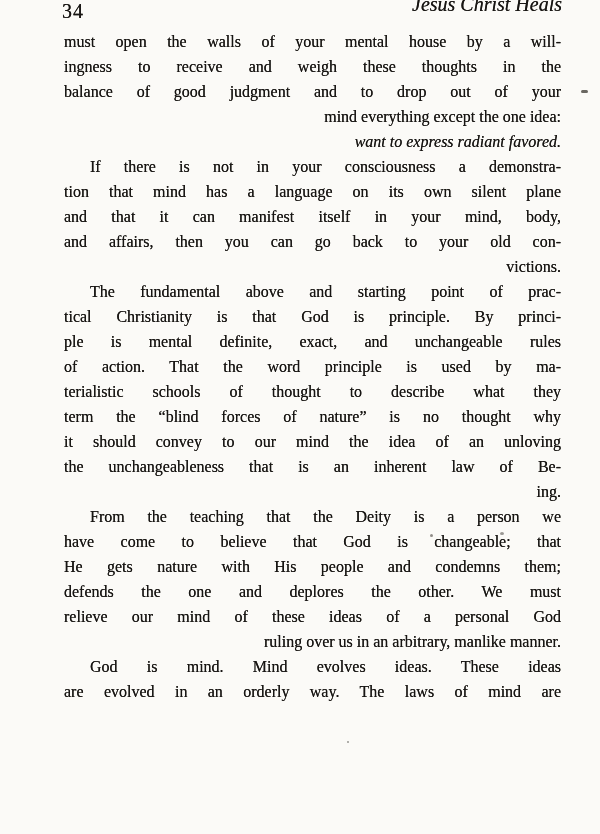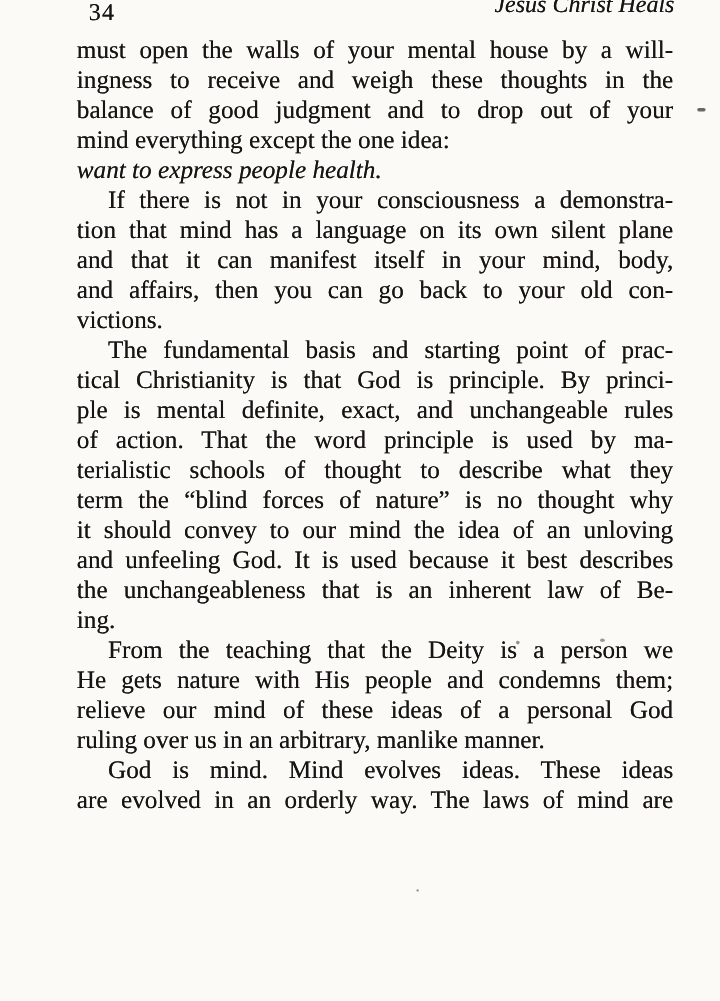--- a/index.html
+++ b/index.html
@@ -7,71 +7,72 @@
     position: relative;
     width: 600px;
     height: 834px;
     background: #fbfaf7;
     overflow: hidden;
     font-family: "Liberation Serif", "DejaVu Serif", serif;
     color: #171513;
     text-shadow: 0 0 0.5px rgba(20,16,12,0.85);
   }
   .running-head-item { position: absolute; font-size: 20px; }
-  #page-number { left: 74px; top: 0px; letter-spacing: 1px; }
+  #page-number { left: 62px; top: 0px; letter-spacing: 1px; }
   #running-title { right: 38px; top: -7px; font-style: italic; }
   #text-block {
     position: absolute;
     left: 64px;
     top: 29px;
     width: 497px;
   }
   .line {
-    font-size: 21px;
+    font-size: 16px;
     line-height: 25px;
     height: 25px;
     overflow: hidden;
   }
   .line.justify { text-align: justify; }
   .line.justify::after { content: ""; display: inline-block; width: 100%; }
-  .line.left { text-align: left; }
+  .line.left { text-align: right; }
   .line.indent { text-indent: 26px; }
   .line.italic { font-style: italic; }
   .speck { position: absolute; background: #3a352f; }
 </style>
 </head>
 <body>
 
 <div id="page">
   <span id="page-number" class="running-head-item">34</span>
   <span id="running-title" class="running-head-item">Jesus Christ Heals</span>
 
   <div id="text-block">
       <div class="line justify">must open the walls of your mental house by a will-</div>
       <div class="line justify">ingness to receive and weigh these thoughts in the</div>
       <div class="line justify">balance of good judgment and to drop out of your</div>
       <div class="line left">mind everything except the one idea:</div>
-      <div class="line left italic">want to express people health.</div>
+      <div class="line left italic">want to express radiant favored.</div>
       <div class="line justify indent">If there is not in your consciousness a demonstra-</div>
       <div class="line justify">tion that mind has a language on its own silent plane</div>
       <div class="line justify">and that it can manifest itself in your mind, body,</div>
       <div class="line justify">and affairs, then you can go back to your old con-</div>
       <div class="line left">victions.</div>
-      <div class="line justify indent">The fundamental basis and starting point of prac-</div>
+      <div class="line justify indent">The fundamental above and starting point of prac-</div>
       <div class="line justify">tical Christianity is that God is principle. By princi-</div>
       <div class="line justify">ple is mental definite, exact, and unchangeable rules</div>
       <div class="line justify">of action. That the word principle is used by ma-</div>
       <div class="line justify">terialistic schools of thought to describe what they</div>
       <div class="line justify">term the “blind forces of nature” is no thought why</div>
       <div class="line justify">it should convey to our mind the idea of an unloving</div>
-      <div class="line justify">and unfeeling God. It is used because it best describes</div>
       <div class="line justify">the unchangeableness that is an inherent law of Be-</div>
       <div class="line left">ing.</div>
       <div class="line justify indent">From the teaching that the Deity is a person we</div>
+      <div class="line justify">have come to believe that God is changeable; that</div>
       <div class="line justify">He gets nature with His people and condemns them;</div>
+      <div class="line justify">defends the one and deplores the other. We must</div>
       <div class="line justify">relieve our mind of these ideas of a personal God</div>
       <div class="line left">ruling over us in an arbitrary, manlike manner.</div>
       <div class="line justify indent">God is mind. Mind evolves ideas. These ideas</div>
       <div class="line justify">are evolved in an orderly way. The laws of mind are</div>
     </div>
 
   <div class="speck" style="left:581px; top:90px; width:7px; height:3px; border-radius:2px; opacity:.75;"></div>
   <div class="speck" style="left:430px; top:534px; width:3px; height:3px; border-radius:50%; opacity:.55;"></div>
   <div class="speck" style="left:500px; top:532px; width:4px; height:3px; border-radius:50%; opacity:.5;"></div>
   <div class="speck" style="left:347px; top:741px; width:2px; height:2px; border-radius:50%; opacity:.5;"></div>

